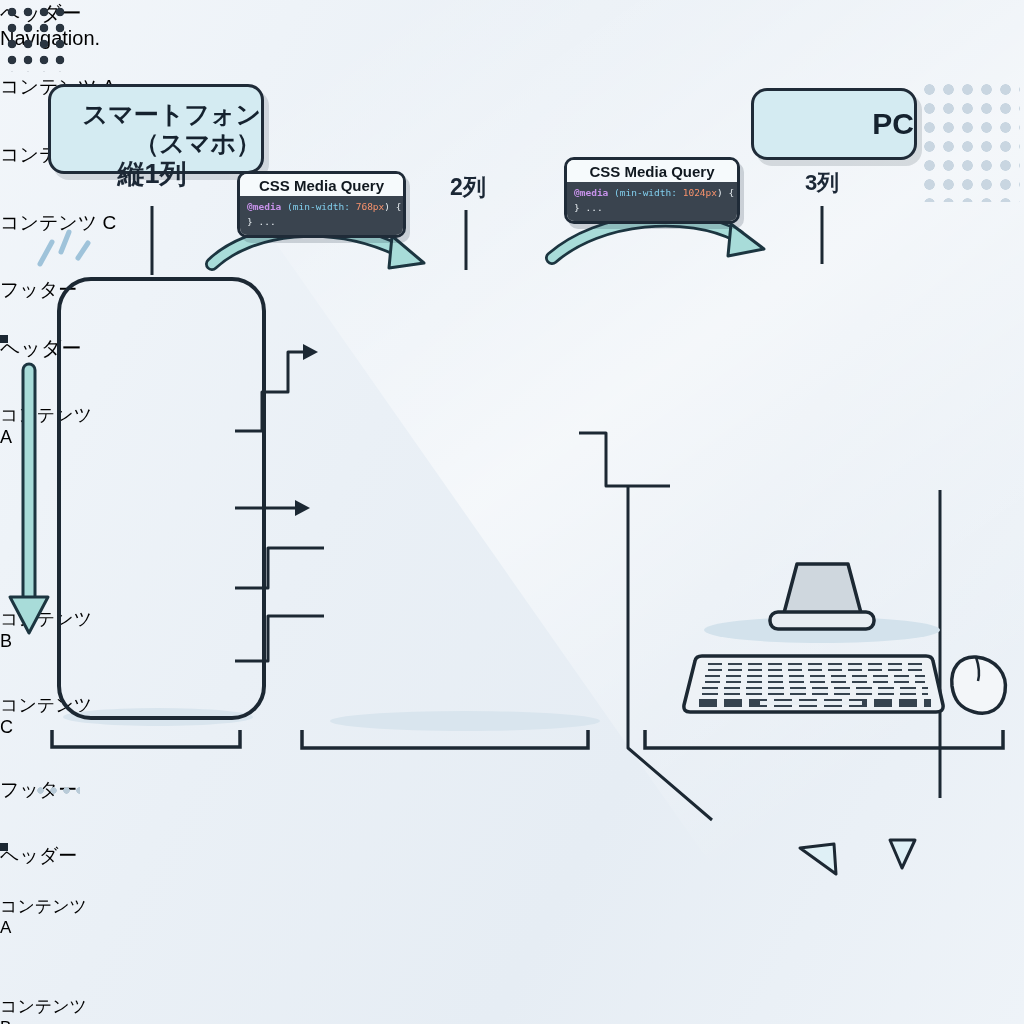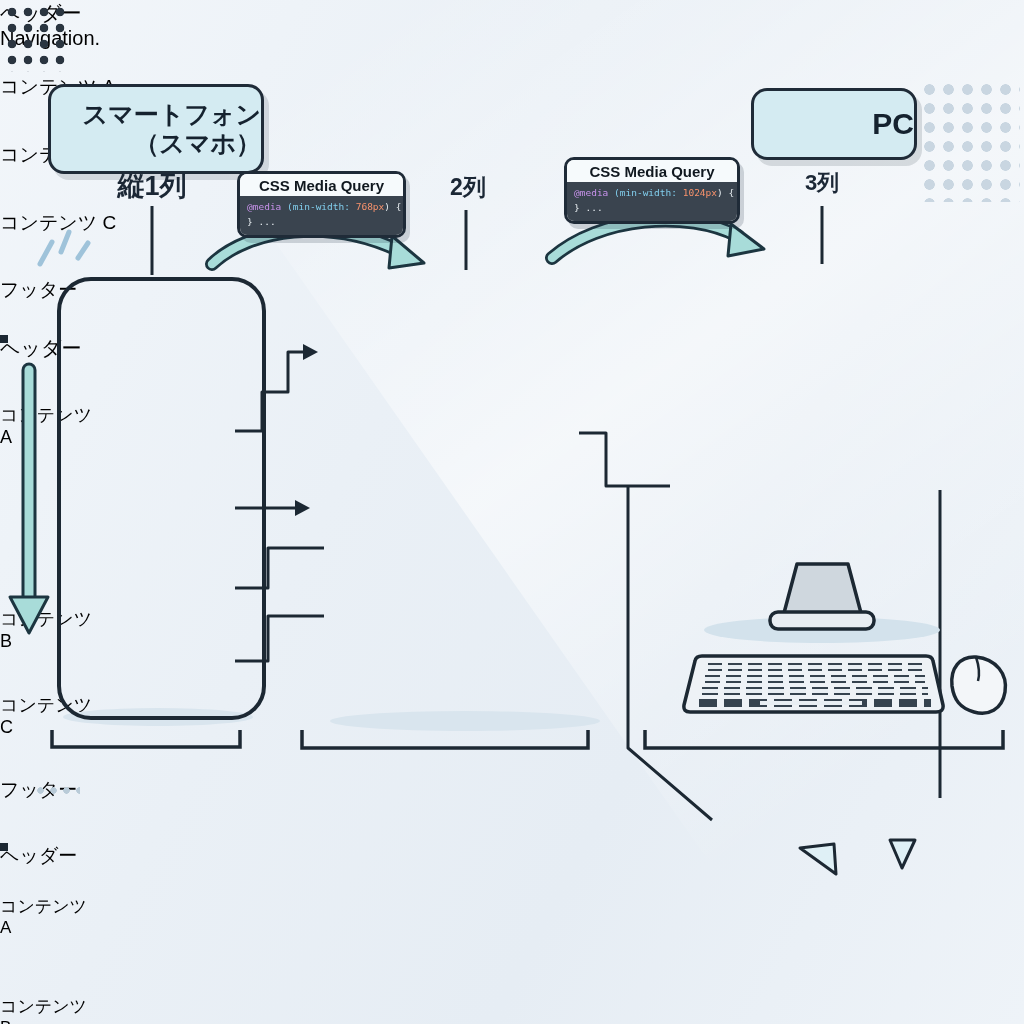--- a/index.html
+++ b/index.html
@@ -25,21 +25,21 @@
     box-shadow:5px 6px 0 rgba(30,45,60,.14);display:flex;flex-direction:column;align-items:flex-end;
     justify-content:center;font-weight:800;color:#15222f;text-align:center;line-height:1.18;}
   .sub-label{position:absolute;z-index:2;font-weight:800;color:#1b2735;text-align:center;}
 
   
   .mq-badge{position:absolute;z-index:4;border:3px solid #1f2b38;border-radius:10px;overflow:hidden;
     background:#fff;box-shadow:4px 5px 0 rgba(30,45,60,.18);}
   .mq-title{background:#f6fafc;font-weight:800;font-size:15px;text-align:center;padding:3px 8px 2px;color:#10181f;}
   .mq-code{background:#3a444f;color:#e8eef2;font-family:"DejaVu Sans Mono","Liberation Mono",monospace;
     font-size:9.5px;padding:4px 7px 6px;line-height:1.55;white-space:pre;}
-  .tok-kw{color:#c792ea;} .tok-cond{color:#82cfee;} .tok-val{color:#f7926c;} .tok-rest{color:#e8eef2;}
+  .tok-kw{color:#c792ea;font-weight:bold;} .tok-cond{color:#82cfee;} .tok-val{color:#f7926c;} .tok-rest{color:#e8eef2;}
 
   
   .frame{position:absolute;z-index:2;border:4px solid #1c2833;}
   .phone-frame{left:57px;top:277px;width:201px;height:435px;border-radius:34px;
     background:linear-gradient(100deg,#b9c5cf 0%,#8d9ca8 55%,#76листь;}
   
   .phone-frame{left:57px;top:277px;width:201px;height:435px;border-radius:34px;
     background:linear-gradient(100deg,#b9c5cf 0%,#8d9ca8 55%,#778794 100%);}
   .phone-screen{left:68px;top:288px;width:179px;height:413px;background:#fff;border:3px solid #1c2833;border-radius:24px;}
   .phone-notch{left:112px;top:289px;width:92px;height:20px;background:#aeb9c3;border:3px solid #1c2833;border-top:none;
@@ -81,21 +81,21 @@
   </svg>
 
   <div class="card" style="left:48px;top:84px;width:210px;height:84px;font-size:25px;">
     <div>スマートフォン</div>
     <div>（スマホ）</div>
   </div>
   <div class="card" style="left:742px;top:88px;width:160px;height:66px;font-size:30px;margin-left:9px;">
     <div>PC</div>
   </div>
 
-  <div class="sub-label" style="left:92px;top:168px;width:120px;font-size:27px;">縦1列</div>
+  <div class="sub-label" style="left:92px;top:156px;width:120px;font-size:27px;">縦1列</div>
   <div class="sub-label" style="left:420px;top:172px;width:96px;font-size:23px;">2列</div>
   <div class="sub-label" style="left:774px;top:168px;width:96px;font-size:22px;">3列</div>
 
   <div class="mq-badge" style="left:237px;top:171px;width:163px;">
     <div class="mq-title">CSS Media Query</div>
     <div class="mq-code"><span class="tok-kw">@media</span><span class="tok-cond"> (min-width: </span><span class="tok-val">768px</span><span class="tok-rest">) {</span>
 <span class="tok-rest">} ...</span></div>
   </div>
   <div class="mq-badge" style="left:564px;top:157px;width:170px;">
     <div class="mq-title">CSS Media Query</div>

